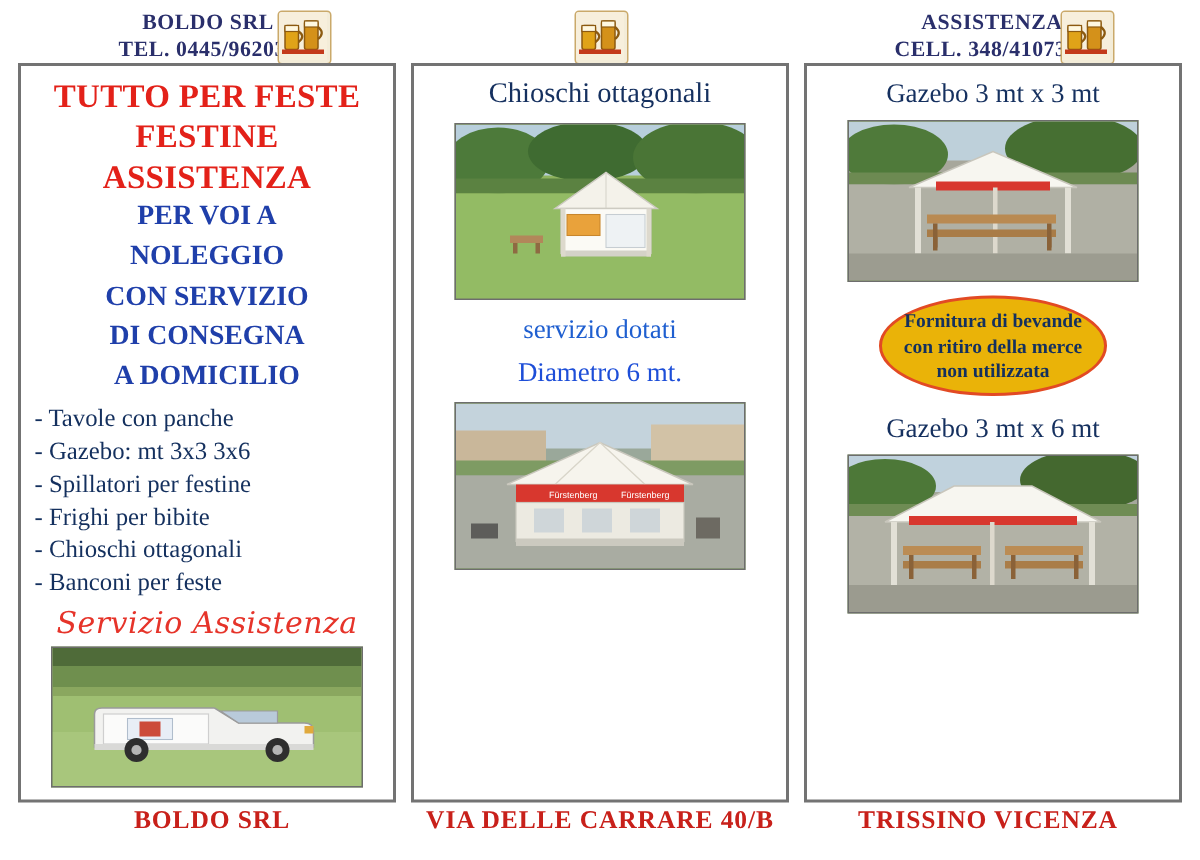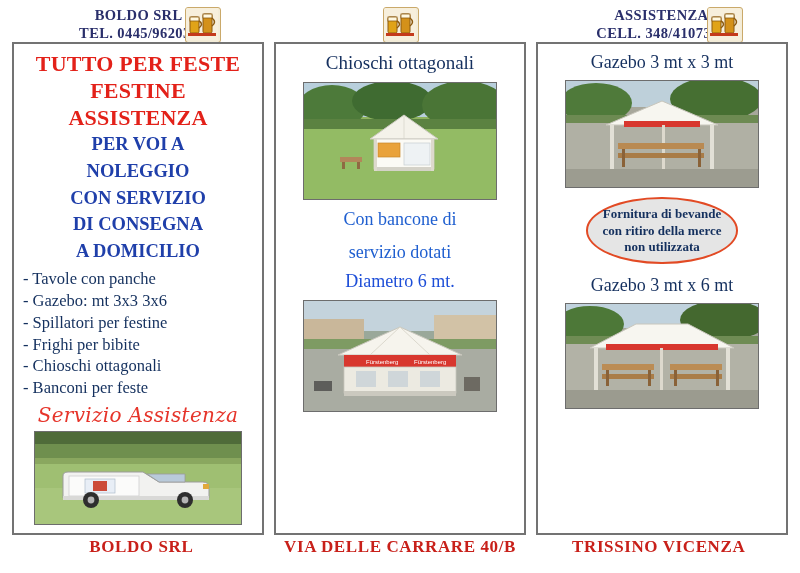--- a/index.html
+++ b/index.html
@@ -170,21 +170,21 @@
   .oval {
     border: 2px solid #e24a24;
     border-radius: 50%;
     padding: 7px 14px;
     margin: 9px 0 9px 0;
     text-align: center;
     color: #14305e;
     font-size: 13px;
     font-weight: bold;
     line-height: 1.25;
-    background: #e5e5e5;
+    background: #eab308;
   }
 
   
   .footer-row {
     display: flex;
     flex-direction: row;
     height: 34px;
     align-items: center;
     padding: 2px 4px 0 4px;
   }
@@ -322,21 +322,20 @@
           <rect x="100" y="60" width="26" height="22" fill="#eef2f4" stroke="#c6cdd2" stroke-width="0.7"></rect>
           <rect x="70" y="84" width="60" height="4" fill="#d4d2c8"></rect>
           <rect x="70" y="56" width="3" height="32" fill="#ddd9cd"></rect>
           <rect x="127" y="56" width="3" height="32" fill="#ddd9cd"></rect>
           <rect x="36" y="74" width="22" height="5" fill="#b2875a"></rect>
           <rect x="38" y="79" width="3" height="7" fill="#8e6a42"></rect>
           <rect x="53" y="79" width="3" height="7" fill="#8e6a42"></rect>
         </svg>
       </div>
 
-      <div class="center-blue">Con bancone di</div>
       <div class="center-blue">servizio dotati</div>
       <div class="center-dark">Diametro 6 mt.</div>
 
       <div class="photo">
         <svg width="192" height="110" viewBox="0 0 192 110">
           <rect x="0" y="0" width="192" height="110" fill="#9aa89a"></rect>
           <rect x="0" y="0" width="192" height="30" fill="#c4d3dc"></rect>
           <rect x="0" y="18" width="60" height="22" fill="#c9b79a"></rect>
           <rect x="130" y="14" width="62" height="26" fill="#d2c2a6"></rect>
           <rect x="0" y="38" width="192" height="10" fill="#7e9b63"></rect>

